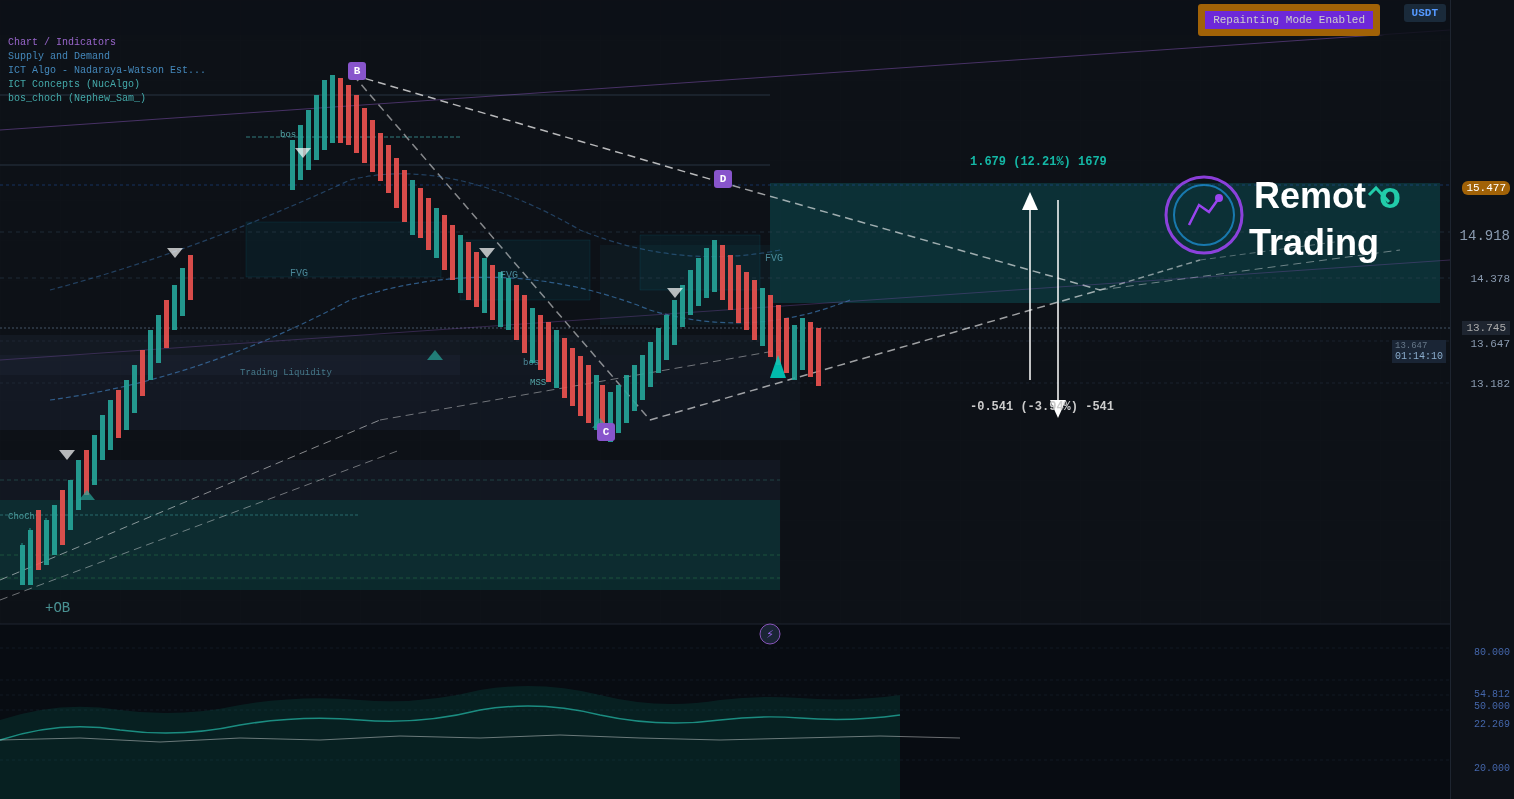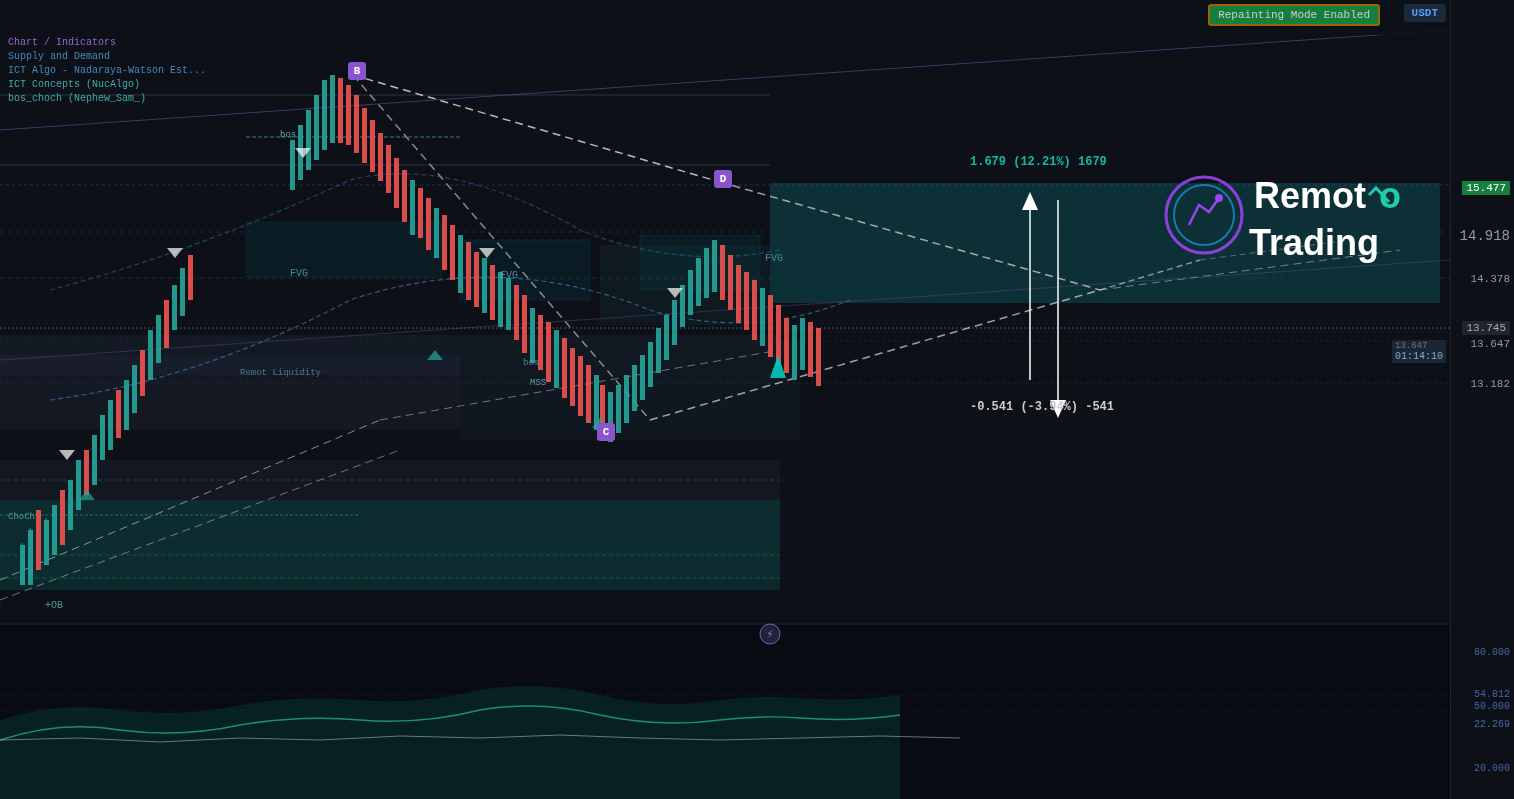--- a/index.html
+++ b/index.html
@@ -35,22 +35,22 @@
       z-index: 10;
       display: flex;
       align-items: center;
       padding: 4px 8px;
     }
 
     #repainting-badge {
       position: absolute;
       top: 4px;
       right: 70px;
-      background: #15803d;
-      border: 2px solid #a16207;
+      background: #6d28d9;
+      border: 7px solid #a16207;
       color: #ccc;
       font-size: 11px;
       padding: 3px 8px;
       border-radius: 3px;
       z-index: 20;
     }
 
     #usdt-badge {
       position: absolute;
       top: 4px;
@@ -77,24 +77,24 @@
       position: absolute;
       right: 0;
       width: 64px;
       font-size: 11px;
       color: #8a9bb0;
       text-align: right;
       padding-right: 4px;
     }
 
     .price-label-highlight {
-      background: #15803d;
+      background: #a16207;
       color: white;
       padding: 1px 4px;
-      border-radius: 0;
+      border-radius: 6px;
     }
 
     .price-label-dark {
       background: #1e2530;
       color: #aaa;
       padding: 1px 4px;
     }
 
     
     #indicator-labels {
@@ -433,23 +433,23 @@
 <div class="pattern-label" style="left: 597px; top: 423px; background: #8855cc; color: white;">C</div>
 
 <div class="fvg-label" style="left: 290px; top: 268px;">FVG</div>
 <div class="fvg-label" style="left: 500px; top: 270px;">FVG</div>
 <div class="fvg-label" style="left: 765px; top: 253px;">FVG</div>
 
 <div class="bos-label" style="left: 280px; top: 130px;">bos</div>
 <div class="bos-label" style="left: 523px; top: 358px; color: rgba(100,180,200,0.7); font-size: 9px;">bos</div>
 <div class="bos-label" style="left: 530px; top: 378px; position: absolute; font-size: 9px; color: rgba(100,200,200,0.8);">MSS</div>
 
-<div style="position: absolute; left: 240px; top: 368px; font-size: 9px; color: rgba(100,180,200,0.6);">Remot Liquidity</div>
-
-<div style="position: absolute; left: 45px; top: 600px; font-size: 10px; color: rgba(100,200,200,0.7); text-align: center;">+OB</div>
+<div style="position: absolute; left: 240px; top: 368px; font-size: 9px; color: rgba(100,180,200,0.6);">Trading Liquidity</div>
+
+<div style="position: absolute; left: 45px; top: 600px; font-size: 14px; color: rgba(100,200,200,0.7); text-align: center;">+OB</div>
 
 <div style="position: absolute; left: 8px; top: 512px; font-size: 9px; color: rgba(100,200,200,0.7);">ChoCh</div>
 
 <div id="price-up-info">1.679 (12.21%) 1679</div>
 
 <div id="price-down-info">-0.541 (-3.94%) -541</div>
 
 <div id="timer-label">
   <div style="font-size:9px; color:#667788;">13.647</div>
   <div style="color:#8aaccc;">01:14:10</div>

